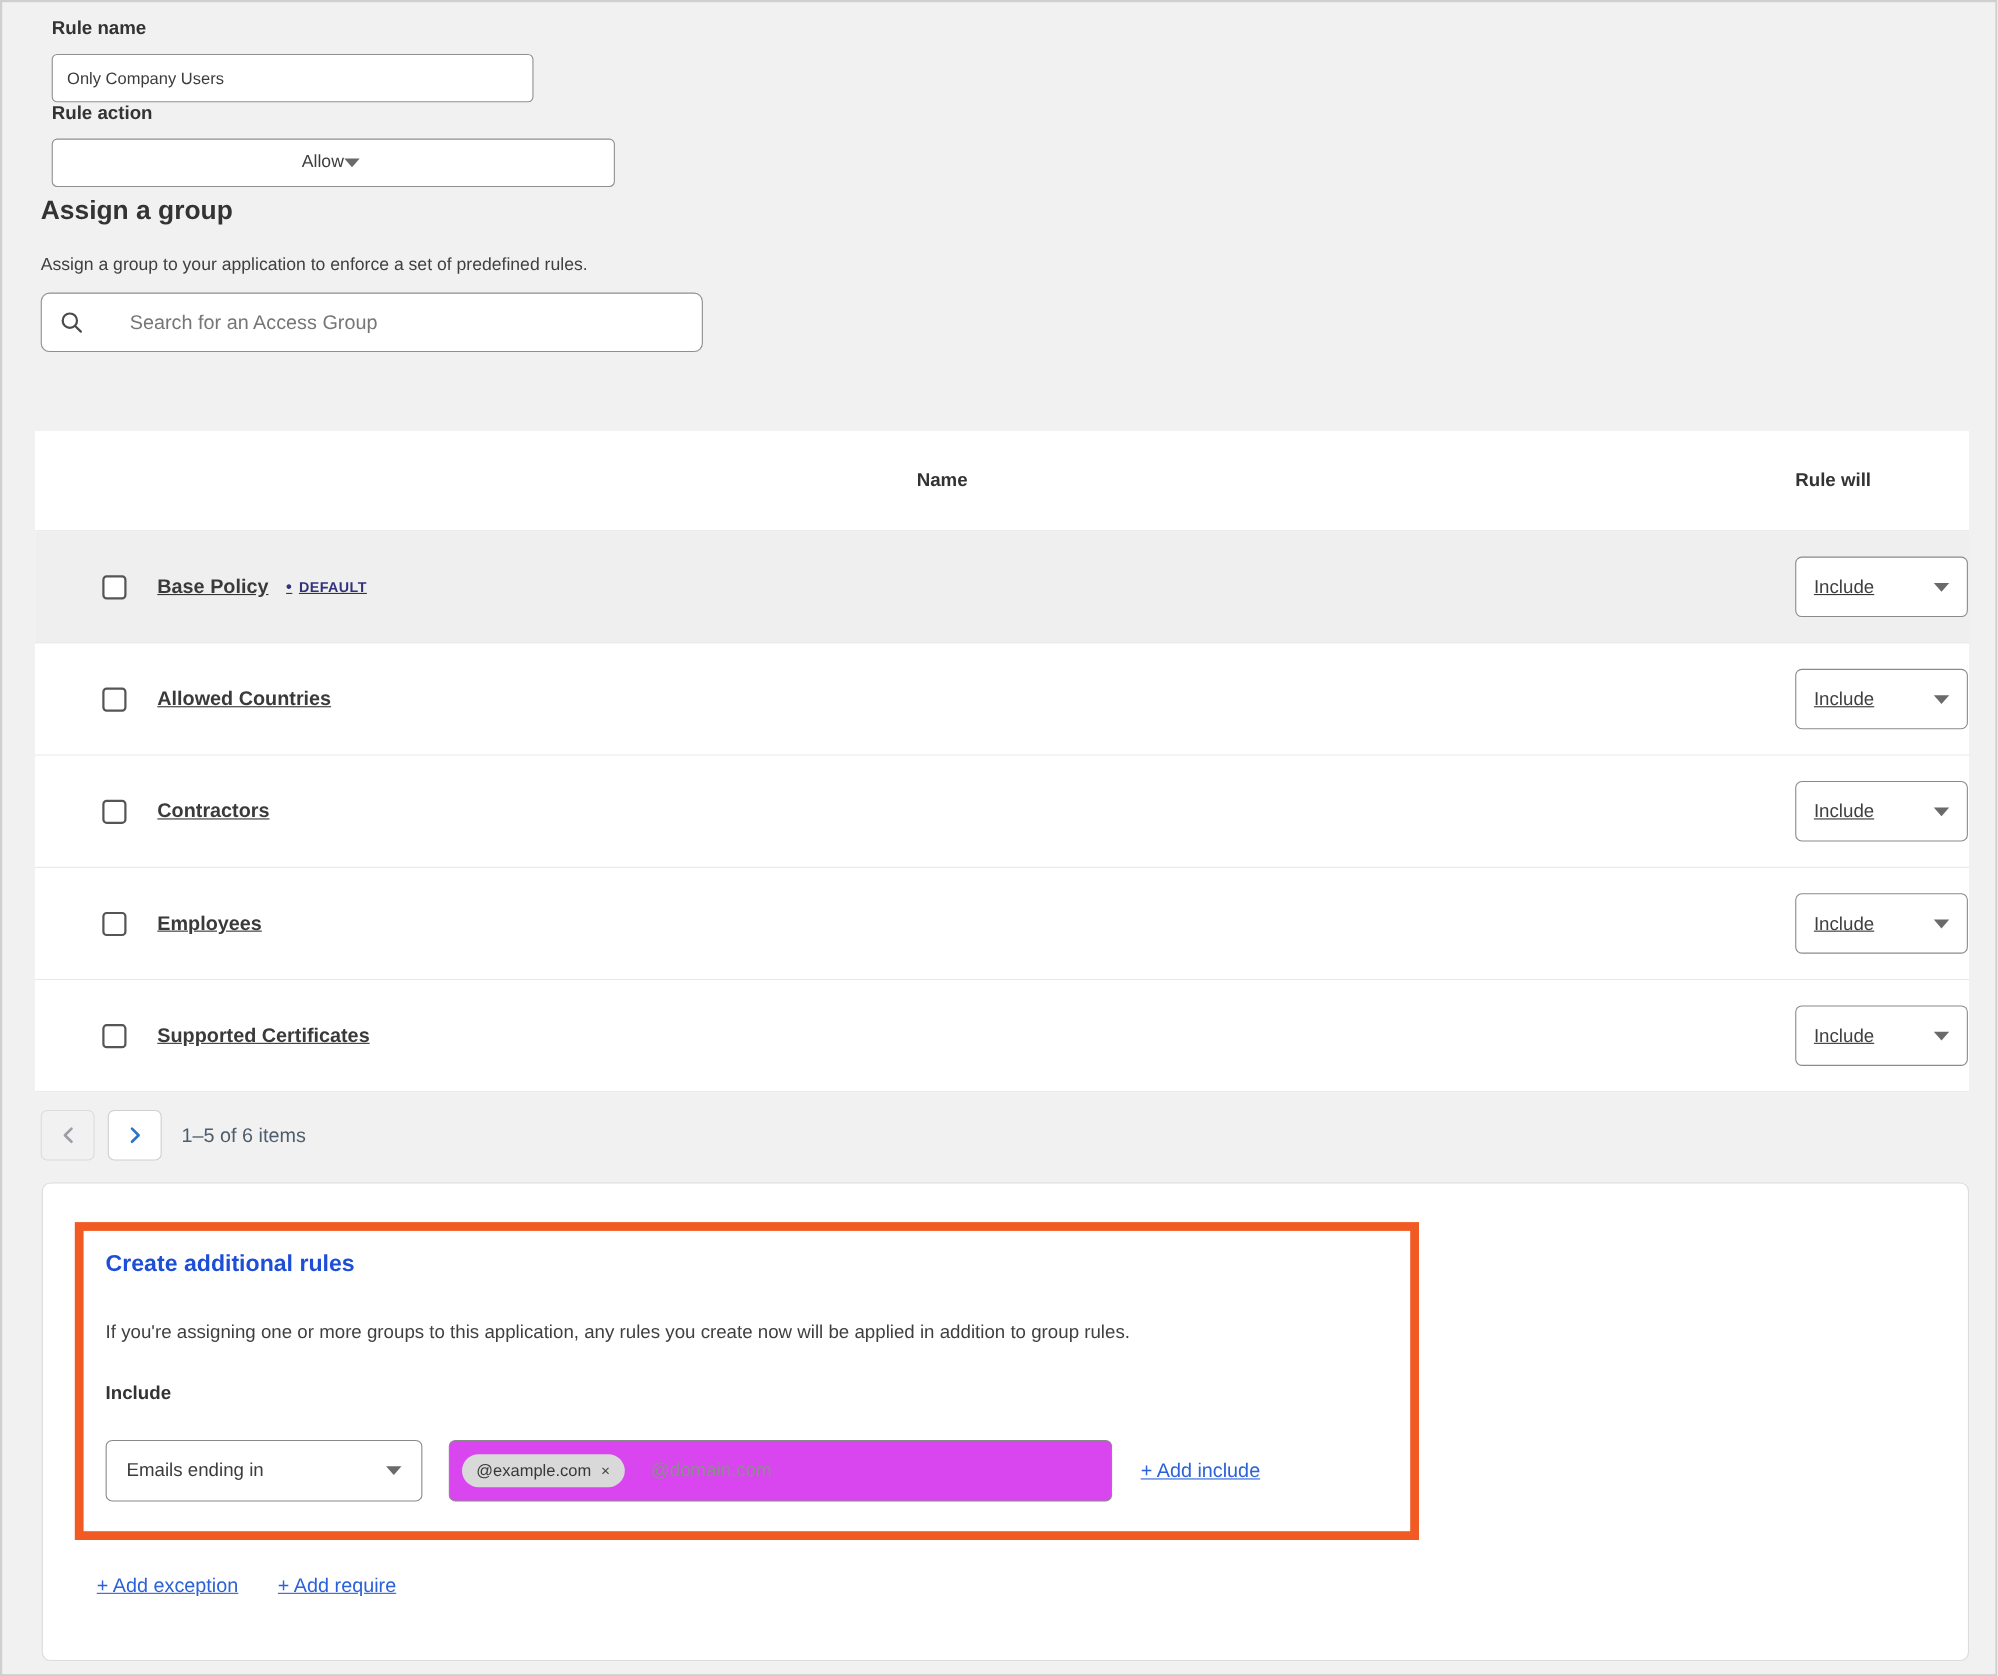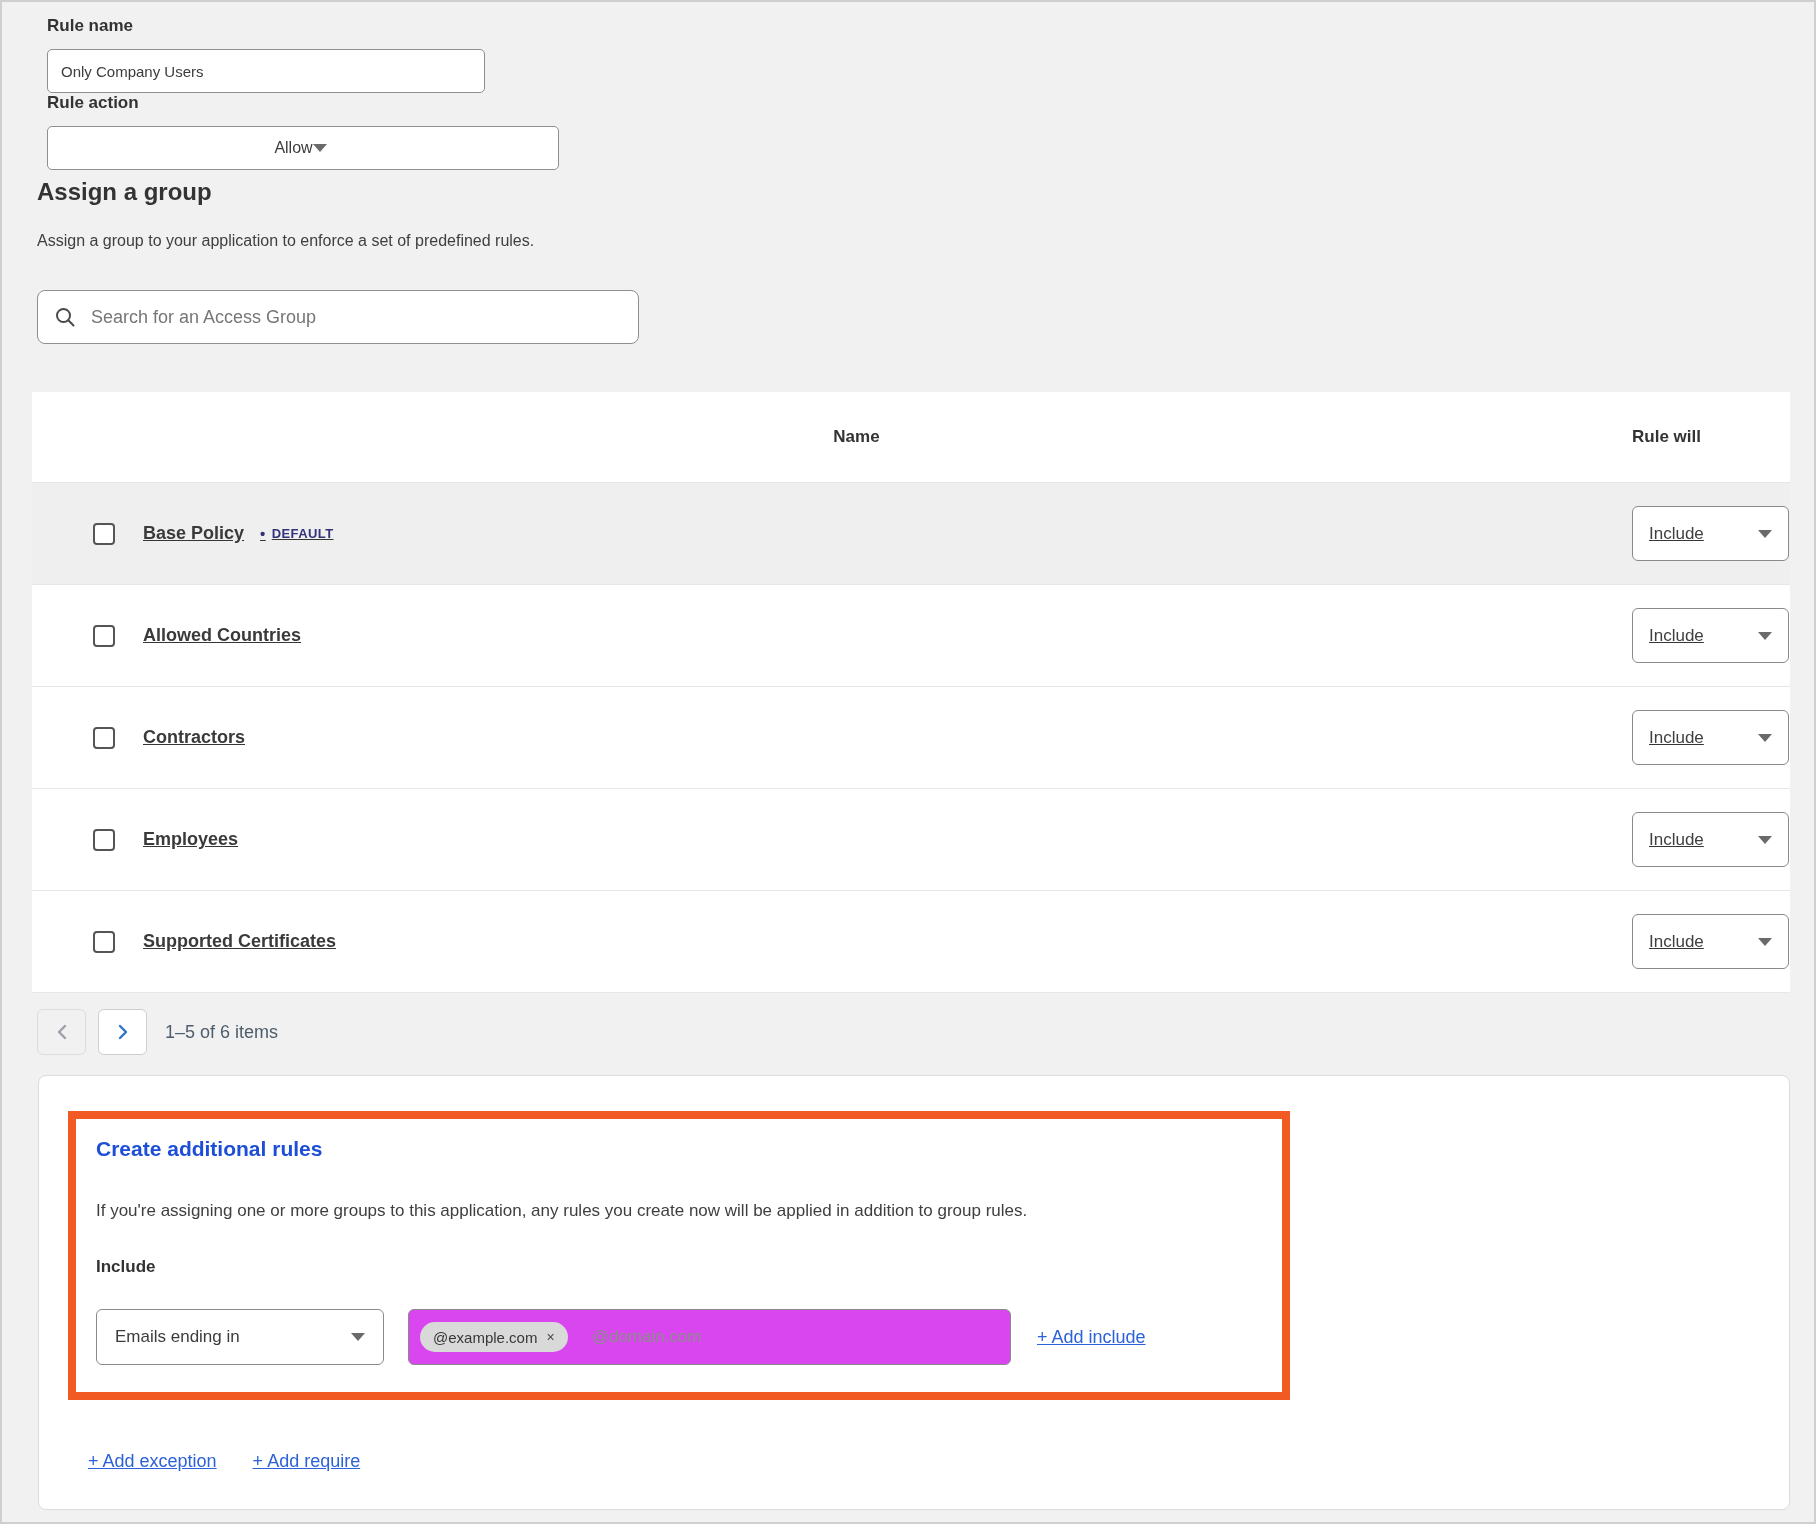--- a/index.html
+++ b/index.html
@@ -22,22 +22,22 @@
     height:44px;box-sizing:border-box;background:#fff;border:1px solid #8f8f8f;border-radius:5px;
     display:flex;align-items:center;justify-content:center;
     padding:0 18px 0 13px;font-size:16px;color:#3c3c3c;cursor:pointer;
   }
   .caret{width:0;height:0;border-left:7px solid transparent;border-right:7px solid transparent;border-top:8px solid #6a6a6a;}
   
   .assign{position:absolute;left:35px;top:176px;}
   .assign h2{margin:0;font-size:24px;font-weight:bold;color:#333;}
   .assign .desc{margin-top:26px;font-size:16px;color:#3f3f3f;}
   .search-box{
-    margin-top:40px;width:602px;height:54px;box-sizing:border-box;background:#fff;
-    border:1px solid #8f8f8f;border-radius:8px;display:flex;align-items:center;padding:0 16px;
+    margin-top:16px;width:602px;height:54px;box-sizing:border-box;background:#fff;
+    border:1px solid #8f8f8f;border-radius:8px;display:flex;align-items:center;padding:0 16px;gap:27px;
   }
   .search-box svg{flex:0 0 auto;margin-right:13px;}
   .search-box input{
     flex:1;border:none;outline:none;background:transparent;
     font-family:"Liberation Sans",sans-serif;font-size:18px;color:#3c3c3c;
   }
   .search-box input::placeholder{color:#767676;}
   
   .table{position:absolute;left:30px;top:390px;width:1758px;background:#fff;}
   .thead{height:90px;display:flex;align-items:center;border-bottom:1px solid #e7e7e7;background:#fff;}
@@ -92,21 +92,21 @@
     padding:0 13px;font-size:15px;color:#383838;flex:0 0 auto;
   }
   .chip-x{margin-left:9px;font-size:14px;color:#4a4a4a;cursor:pointer;line-height:1;}
   .chip-input input{
     flex:1;margin-left:22px;border:none;outline:none;background:transparent;
     font-family:"Liberation Sans",sans-serif;font-size:17px;color:#3c3c3c;min-width:40px;
   }
   .chip-input input::placeholder{color:#8c8c8c;}
   .link{font-size:18px;color:#2b62d9;text-decoration:underline;cursor:pointer;}
   .add-include{margin-left:26px;}
-  .footer-links{position:absolute;left:49px;top:375px;display:flex;gap:36px;}
+  .footer-links{position:absolute;left:49px;top:355px;display:flex;gap:36px;}
 </style>
 </head>
 <body>
 
 <div class="page">
 
   <div class="top-form">
     <div class="field field-rule-name">
       <label>Rule name</label>
       <input class="text-input" type="text" value="Only Company Users" style="">

